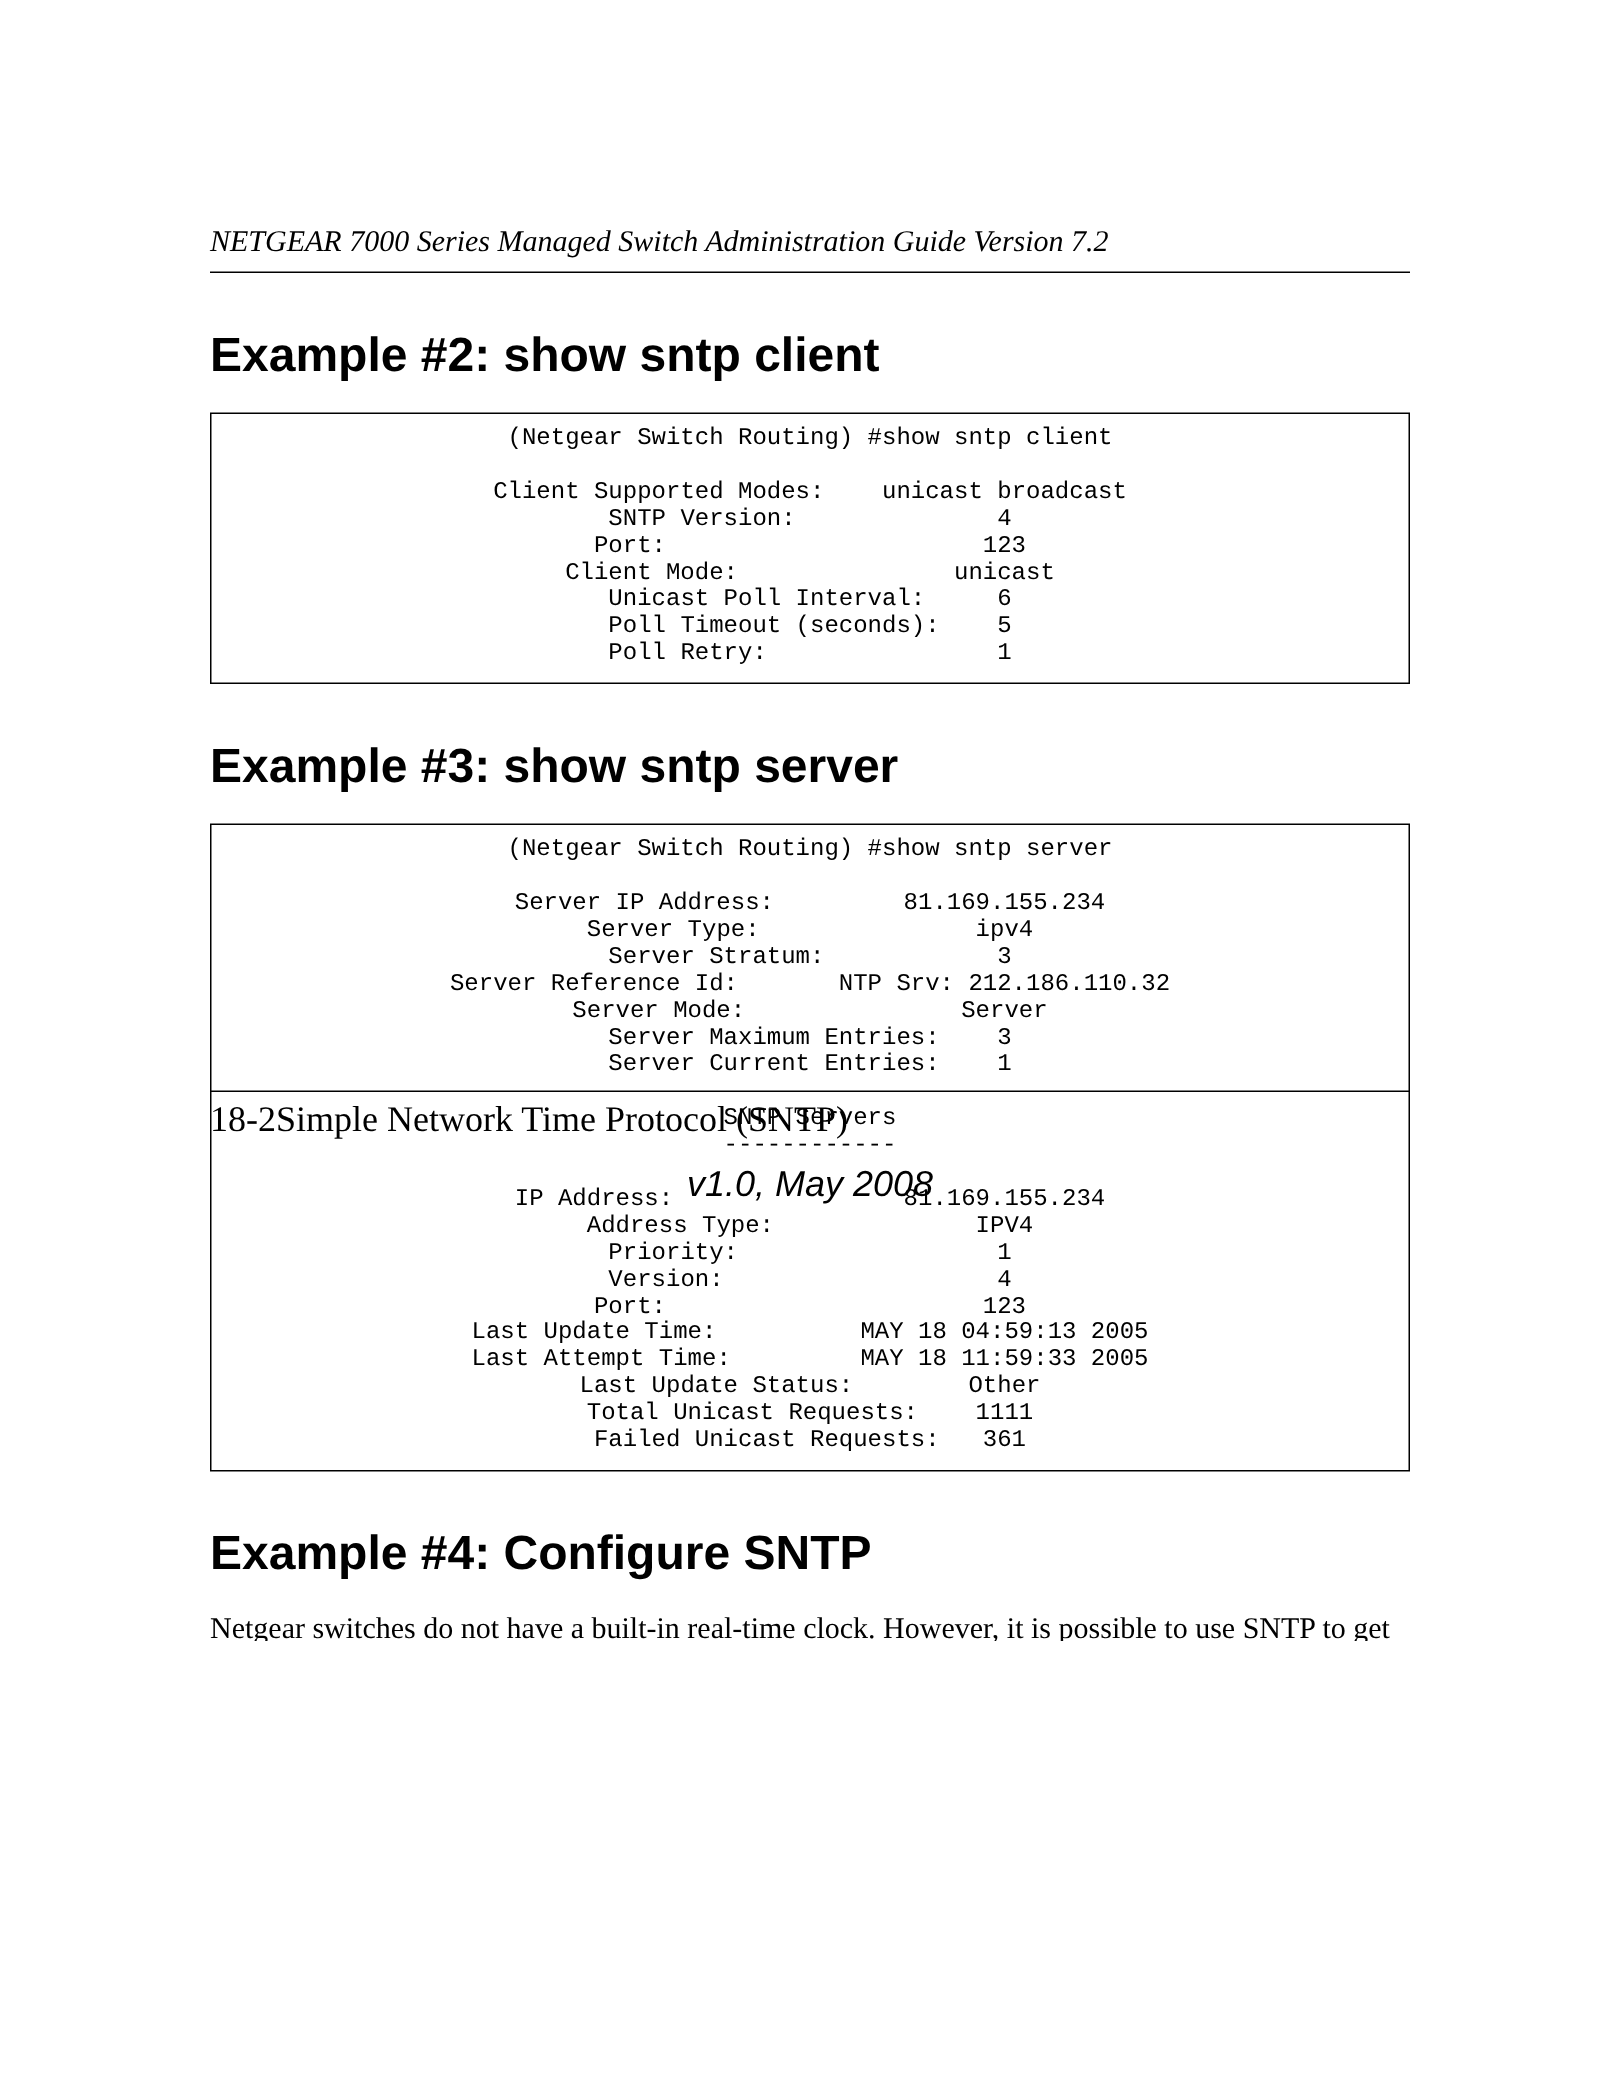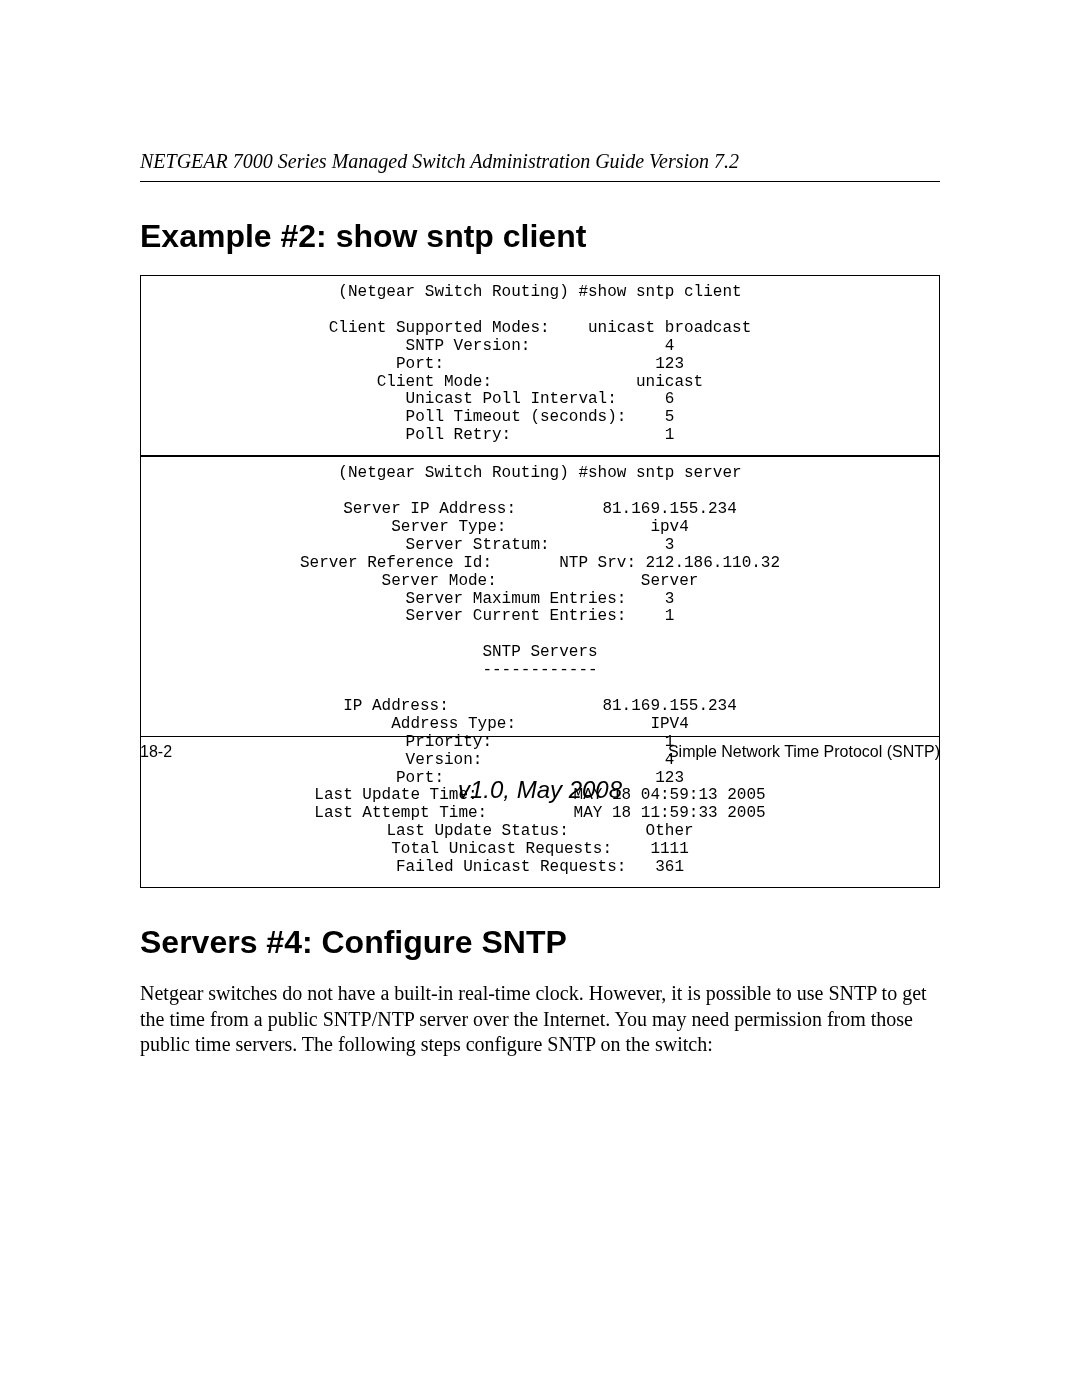--- a/index.html
+++ b/index.html
@@ -50,23 +50,22 @@
     right: 140px;
     bottom: 290px;
   }
   .footer-rule {
     border: none;
     border-top: 1.5px solid #000;
     margin: 0 0 6px 0;
   }
   .footer-row {
     display: flex;
-    justify-content: space-between;
-    font-family: Liberation Sans, sans-serif;
-    font-size: 16px;
+    font-family: Liberation Serif, serif;
+    font-size: 24px;
   }
   .version-line {
     text-align: center;
     font-style: italic;
     font-family: Arial, Helvetica, sans-serif;
     font-size: 24px;
     margin-top: 15px;
   }
 </style>
 </head>
@@ -80,20 +79,21 @@
   <div class="code-box">(Netgear Switch Routing) #show sntp client
 
 Client Supported Modes:    unicast broadcast
 SNTP Version:              4
 Port:                      123
 Client Mode:               unicast
 Unicast Poll Interval:     6
 Poll Timeout (seconds):    5
 Poll Retry:                1</div>
 
+  <div class="section-title">Example #3: show sntp server</div>
   <div class="code-box">(Netgear Switch Routing) #show sntp server
 
 Server IP Address:         81.169.155.234
 Server Type:               ipv4
 Server Stratum:            3
 Server Reference Id:       NTP Srv: 212.186.110.32
 Server Mode:               Server
 Server Maximum Entries:    3
 Server Current Entries:    1
 
@@ -104,21 +104,21 @@
 Address Type:              IPV4
 Priority:                  1
 Version:                   4
 Port:                      123
 Last Update Time:          MAY 18 04:59:13 2005
 Last Attempt Time:         MAY 18 11:59:33 2005
 Last Update Status:        Other
 Total Unicast Requests:    1111
 Failed Unicast Requests:   361</div>
 
-  <div class="section-title">Servers #4: Configure SNTP</div>
+  <div class="section-title">Example #4: Configure SNTP</div>
   <div class="body-text">Netgear switches do not have a built-in real-time clock. However, it is possible to use SNTP to get the time from a public SNTP/NTP server over the Internet. You may need permission from those public time servers. The following steps configure SNTP on the switch:</div>
 
   <div class="footer-block">
     <hr class="footer-rule">
     <div class="footer-row">
       <span>18-2</span>
       <span>Simple Network Time Protocol (SNTP)</span>
     </div>
     <div class="version-line">v1.0, May 2008</div>
   </div>

